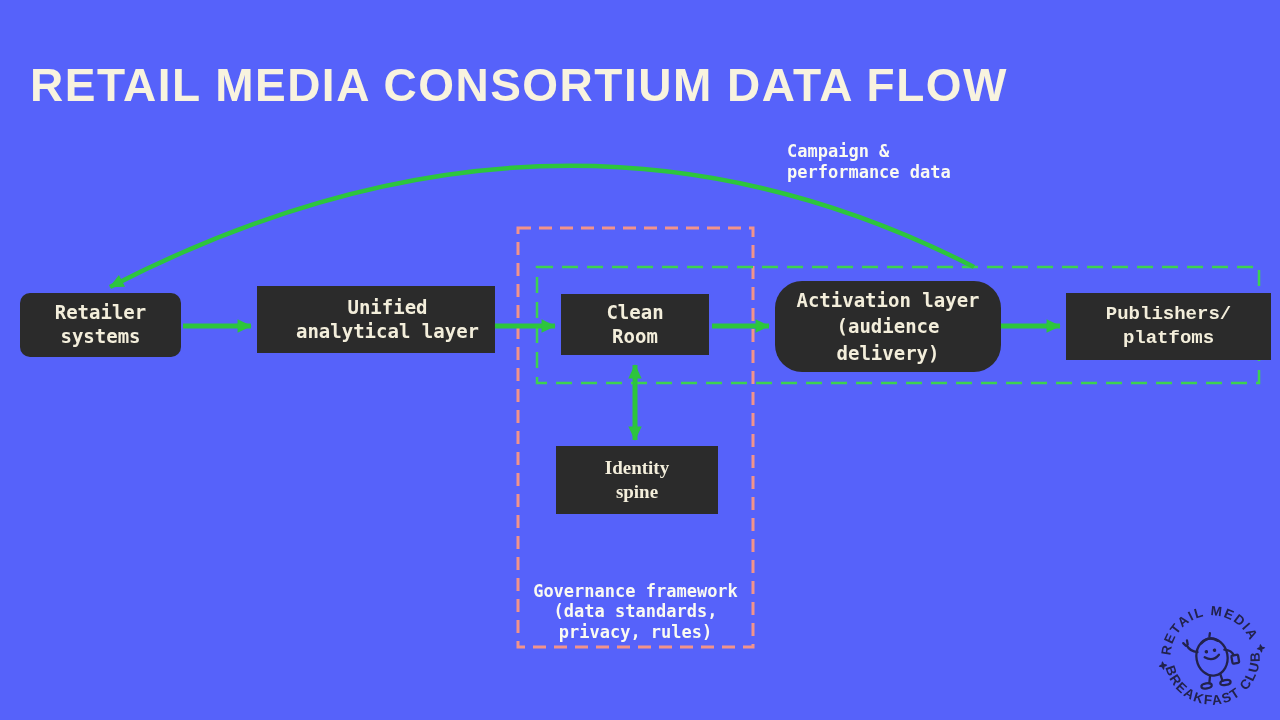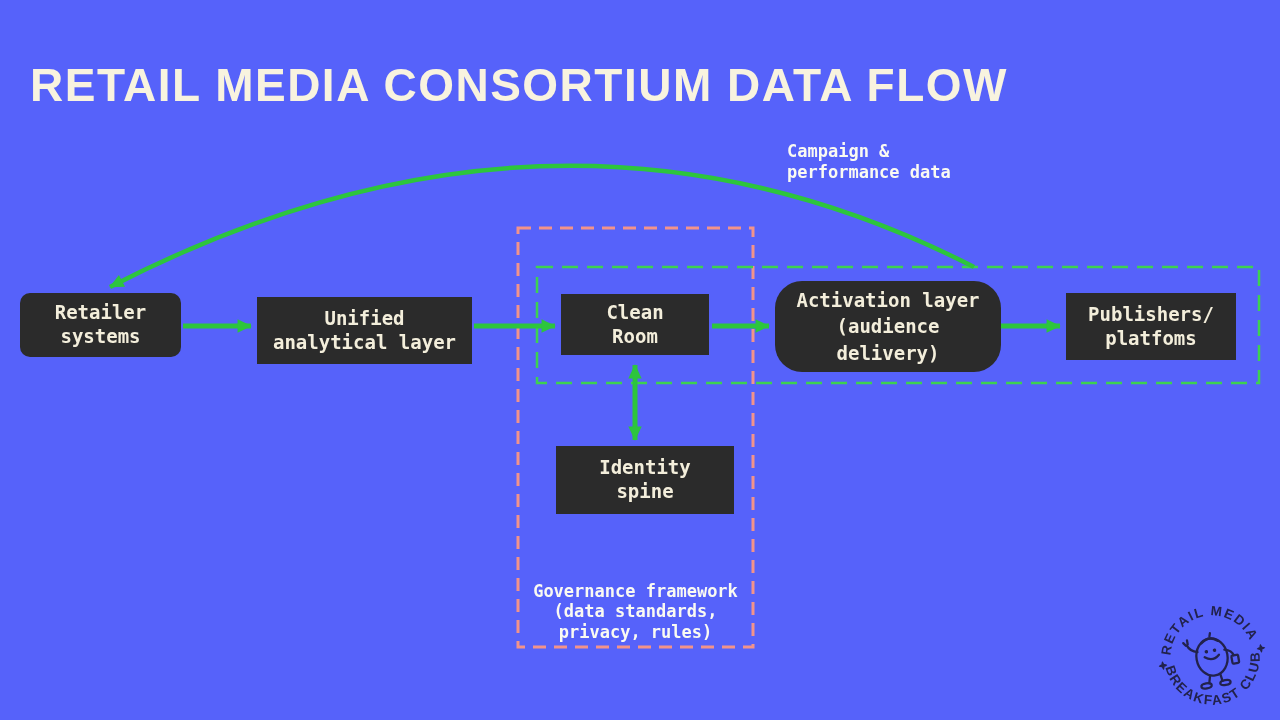--- a/index.html
+++ b/index.html
@@ -31,25 +31,25 @@
 
   svg.layer{position:absolute;left:0;top:0;width:1280px;height:720px;}
 
   .node{
     position:absolute;background:var(--node-fill);color:var(--node-text);
     display:flex;align-items:center;justify-content:center;
     text-align:center;font-weight:bold;font-size:19px;line-height:1.26;
     white-space:pre-line;z-index:3;
   }
   .node-retailer   {left:20px;  top:293px; width:161px; height:64px;border-radius:10px;}
-  .node-unified    {left:257px; top:297px; width:215px; height:67px;}
+  .node-unified    {left:257px; top:286px; width:215px; height:67px;padding-left:23px;}
   .node-clean      {left:561px; top:294px; width:148px; height:61px;}
   .node-activation {left:775px; top:281px; width:226px; height:91px; line-height:1.38;border-radius:27px;}
-  .node-publishers {left:1066px;top:293px; width:170px; height:67px;}
-  .node-identity   {left:556px; top:446px; width:178px; height:68px;}
+  .node-publishers {left:1066px;top:293px; width:205px; height:67px;font-family:Liberation Mono, monospace;}
+  .node-identity   {left:556px; top:446px; width:162px; height:68px;font-family:Liberation Serif, serif;}
 
   .annotation{
     position:absolute;color:var(--annot);font-weight:bold;
     font-size:17px;line-height:1.24;white-space:pre-line;z-index:2;
   }
   .annot-campaign{left:787px;top:141px;text-align:left;}
   .annot-governance{left:518px;top:581px;width:235px;text-align:center;line-height:1.2;}
 
   .logo{position:absolute;left:1155px;top:600px;width:114px;height:114px;z-index:2;}
   .logo text{

